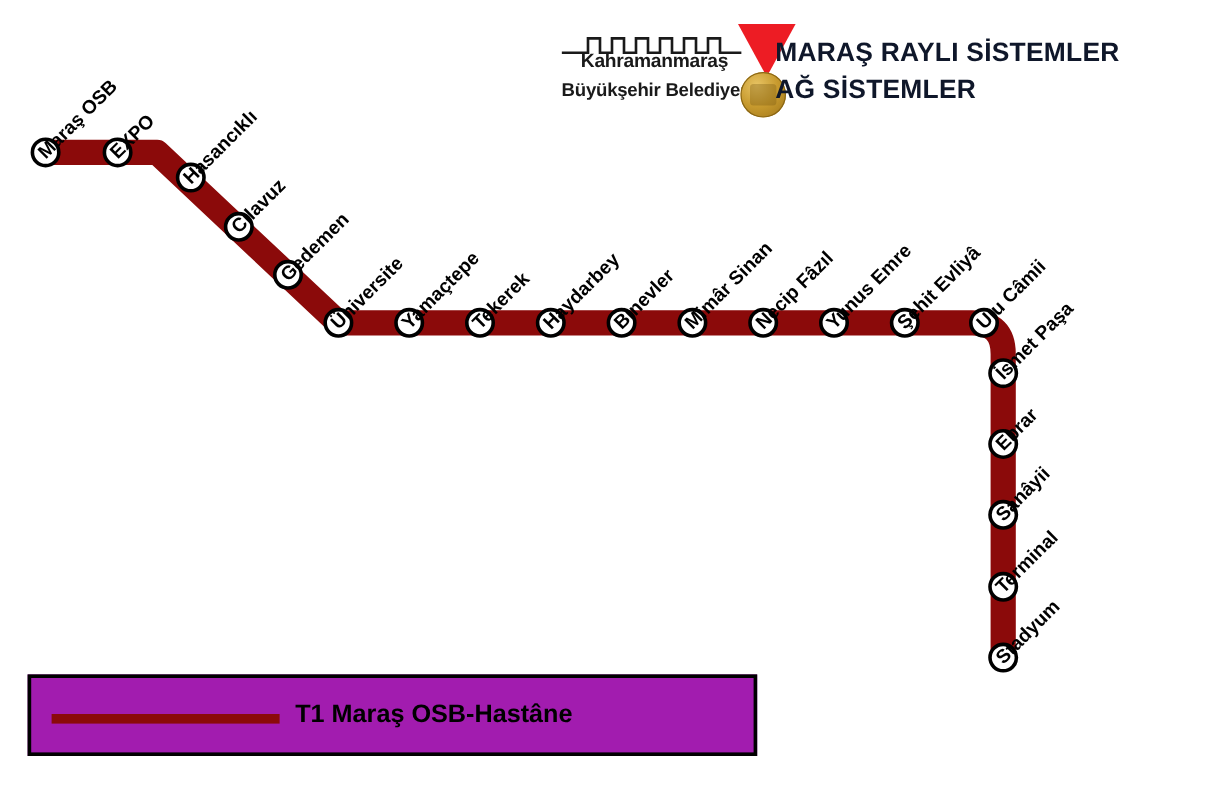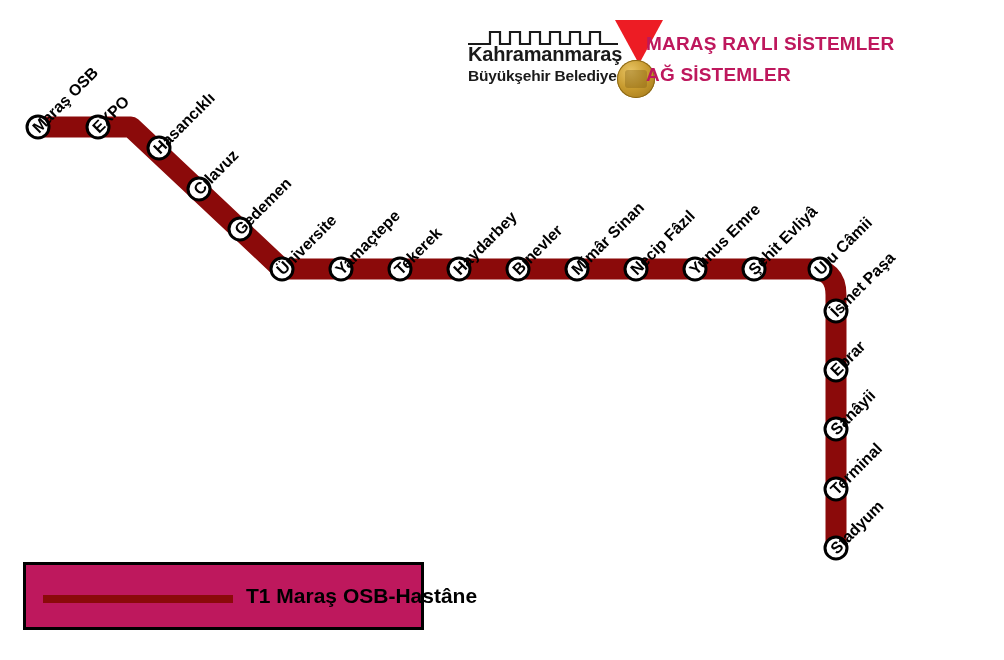--- a/index.html
+++ b/index.html
@@ -38,21 +38,21 @@
   }
   .logo-line {
     position: absolute;
     left: 0px;
     color: #1a1a1a;
     font-family: "Liberation Sans", sans-serif;
     font-weight: bold;
     white-space: nowrap;
     letter-spacing: -0.2px;
   }
-  #logo-line-1 { top: 19px; font-size: 20px; }
+  #logo-line-1 { top: 19px; font-size: 16px; margin-left: 16px; }
   #logo-line-2 { top: 43px; font-size: 15.5px; }
 
   #medal-group {
     position: absolute;
     left: 140px;
     top: 0px;
     width: 58px;
     height: 82px;
   }
   #medal-triangle {
@@ -86,24 +86,24 @@
     background: rgba(120, 88, 18, 0.35);
   }
 
   #title-block {
     position: absolute;
     left: 178px;
     top: 10px;
     width: 340px;
   }
   .title-line {
-    color: #be185d;
-    font-family: "Liberation Sans", sans-serif;
-    font-weight: bold;
-    font-size: 19px;
+    color: #0f172a;
+    font-family: "Liberation Sans", sans-serif;
+    font-weight: bold;
+    font-size: 22px;
     line-height: 31px;
     letter-spacing: 0.2px;
     white-space: nowrap;
   }
 
   
   #map-svg {
     position: absolute;
     left: 0px;
     top: 0px;
@@ -120,24 +120,24 @@
     transform-origin: 0% 100%;
     transform: rotate(-45deg);
     line-height: 1;
   }
 
   
   #legend {
     position: absolute;
     left: 23px;
     top: 562px;
-    width: 401px;
+    width: 608px;
     height: 68px;
     border: 3px solid #000000;
-    background: #be185d;
+    background: #a21caf;
     box-sizing: border-box;
   }
   #legend-swatch {
     position: absolute;
     left: 17px;
     top: 30px;
     width: 190px;
     height: 8px;
     background: #8b0a0a;
   }

